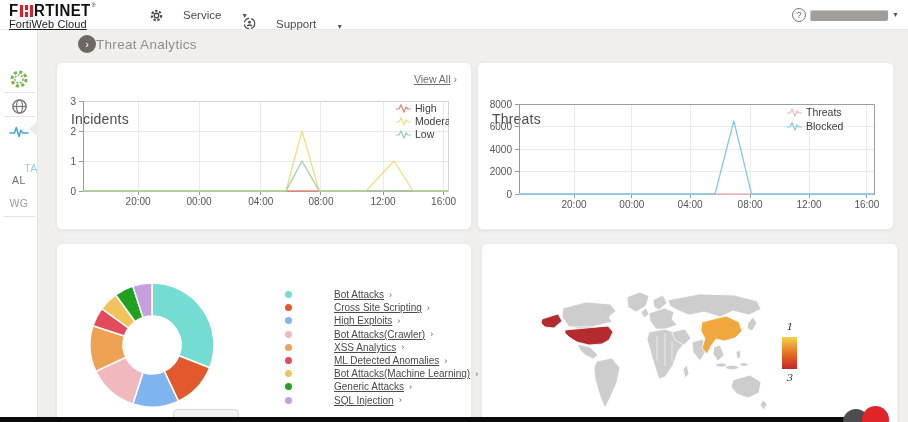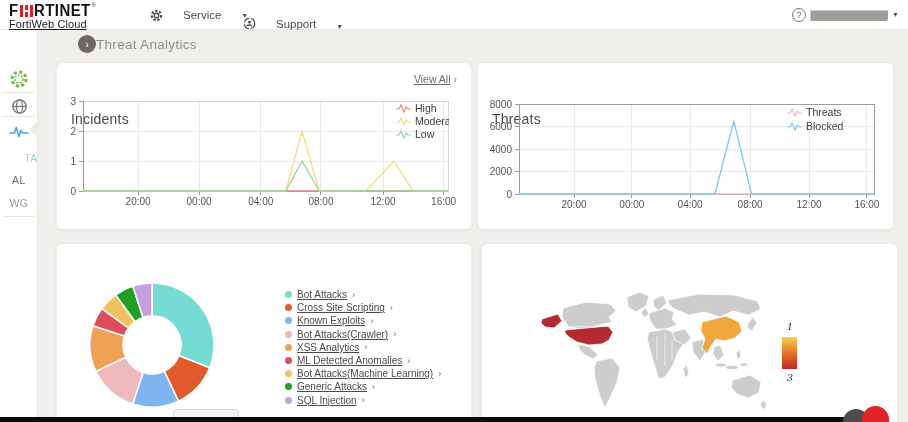--- a/index.html
+++ b/index.html
@@ -62,21 +62,21 @@
   .card-country   { left:481px; top:243px; width:417px; height:190px; }
   .card-title { position:absolute; left:14px; top:8px; font-size:14px; color:#4b4b4b; letter-spacing:.2px;margin-top:40px; }
   .view-all { position:absolute; right:14px; top:10px; font-size:10.5px; color:#6d6d6d; cursor:pointer; }
   .view-all .va-text { text-decoration:underline;margin-top:31px; }
   .view-all .va-chev { margin-left:3px; color:#777; }
   .linechart { position:absolute; left:0; top:30px; }
   
   .attack-legend { position:absolute; left:228px; top:44px; list-style:none; }
   .attack-legend li { display:flex; align-items:center; height:13.2px; white-space:nowrap; }
   .attack-legend .dot { width:7px; height:7px; border-radius:50%; margin-right:5px; flex:0 0 auto; }
-  .attack-legend .lnk { font-size:10px; color:#4a4a4a; text-decoration:underline; cursor:pointer; }
+  .attack-legend .lnk { font-size:10px; color:#4a4a4a; text-decoration:underline; cursor:pointer;margin-left:37px; }
   .attack-legend .chev { font-size:9px; color:#666; margin-left:5px; }
   .donut-svg { position:absolute; left:20px; top:26px; }
   .tooltip-remnant { position:absolute; left:116px; top:165px; width:66px; height:25px;
                      background:#f3f3f3; border:1px solid #d9d9d9; border-radius:4px; }
   
   .map-svg { position:absolute; left:52px; top:42px; }
   .vmap { position:absolute; left:300px; top:93px; width:15px; height:32px;
           background:linear-gradient(to bottom, #f6d14b 0%, #e2611f 60%, #c1272d 100%); }
   .vmap-lbl { position:absolute; left:296px; width:24px; text-align:center;
               font-family:"DejaVu Serif", serif; font-style:italic; font-size:10px; color:#333; }
@@ -152,21 +152,21 @@
       <ellipse cx="9" cy="9" rx="3.2" ry="7" fill="none" stroke="#7a7a7a" stroke-width="1.3"></ellipse>
       <line x1="2" y1="9" x2="16" y2="9" stroke="#7a7a7a" stroke-width="1.3"></line>
     </svg>
   </div>
   <div class="side-div" style="top:86px;"></div>
   <div class="side-icon" style="top:95px;">
     <svg width="20" height="14" viewBox="0 0 22 14">
       <polyline points="1,8 6,8 8,2 11,12 13,5 15,8 21,8" fill="none" stroke="#4aa3df" stroke-width="1.7" stroke-linejoin="round" stroke-linecap="round"></polyline>
     </svg>
   </div>
-  <div class="side-label lbl-active" style="top:122px;padding-left:24px;">TA</div>
+  <div class="side-label lbl-active" style="top:132px;padding-left:24px;">TA</div>
   <div class="side-label lbl-idle" style="top:144px;">AL</div>
   <div class="side-label lbl-dim" style="top:167px;">WG</div>
   <div class="side-div" style="top:186px;"></div>
 </div>
 <div class="notch"></div>
 
 <div class="card card-incidents">
   <div class="card-title">Incidents</div>
   <div class="view-all">
     <span class="va-text">View All</span><span class="va-chev">›</span>
@@ -295,21 +295,21 @@
         <span class="lnk">Bot Attacks</span>
         <span class="chev">›</span>
       </li>
       <li>
         <span class="dot" style="background: rgb(226, 89, 44);"></span>
         <span class="lnk">Cross Site Scripting</span>
         <span class="chev">›</span>
       </li>
       <li>
         <span class="dot" style="background: rgb(127, 181, 239);"></span>
-        <span class="lnk">Known Exploits</span>
+        <span class="lnk">High Exploits</span>
         <span class="chev">›</span>
       </li>
       <li>
         <span class="dot" style="background: rgb(240, 185, 189);"></span>
         <span class="lnk">Bot Attacks(Crawler)</span>
         <span class="chev">›</span>
       </li>
       <li>
         <span class="dot" style="background: rgb(240, 162, 84);"></span>
         <span class="lnk">XSS Analytics</span>

